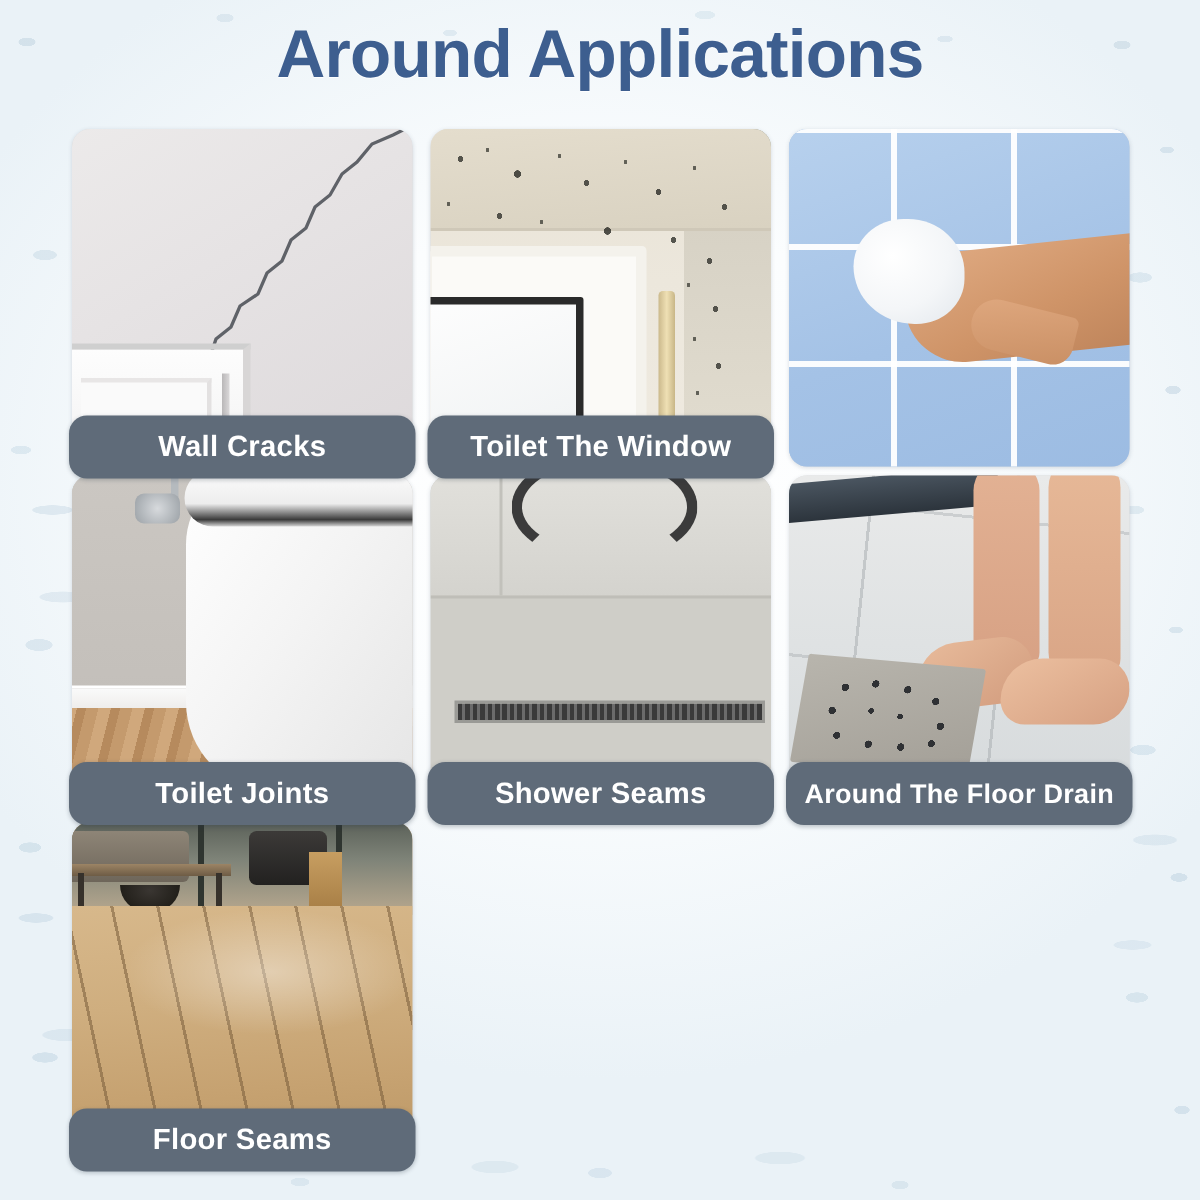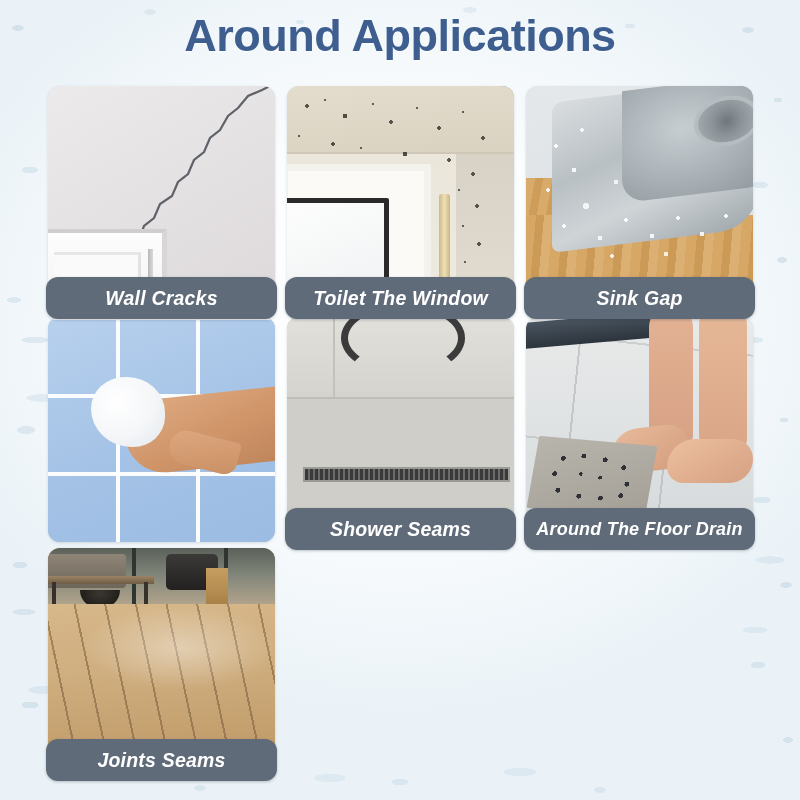--- a/index.html
+++ b/index.html
@@ -105,21 +105,20 @@
     grid-template-rows: repeat(3, 225px);
     column-gap: 12px;
     row-gap: 6px;
     z-index: 3;
   }
 
   .cell {
     position: relative;
     border-radius: 12px;
     overflow: visible;
-    font-style: italic;
   }
   .photo {
     position: absolute;
     inset: 0;
     border-radius: 12px;
     overflow: hidden;
     background: #dcdcdc;
     box-shadow: 0 1px 3px rgba(60,80,100,.18);
   }
 
@@ -527,45 +526,47 @@
           <div class="ceil"></div>
           <div class="mold"></div>
           <div class="frame"></div>
           <div class="glass"></div>
           <div class="pipe"></div>
         </div>
       </div>
       <div class="pill">Toilet The Window</div>
     </div>
 
-    <div class="cell">
-      <div class="photo">
-        <div class="sc-sink">
-          <div class="woodL"></div>
-          <div class="wood"></div>
-          <div class="basin"></div>
-          <div class="bowl"></div>
-          <div class="drain"></div>
-          <div class="drops"></div>
-        </div>
-      </div>
-      <div class="pill">Sink Gap</div>
-    </div>
 
     <div class="cell">
       <div class="photo">
         <div class="sc-tileblue">
           <div class="grid2"></div>
           <div class="hand"></div>
           <div class="thumb"></div>
           <div class="sponge"></div>
         </div>
       </div>
     </div>
 
+    <div class="cell">
+      <div class="photo">
+        <div class="sc-toilet">
+          <div class="wall"></div>
+          <div class="base"></div>
+          <div class="floor"></div>
+          <div class="bowl"></div>
+          <div class="seat"></div>
+          <div class="foot"></div>
+          <div class="stem"></div>
+          <div class="valve"></div>
+        </div>
+      </div>
+      <div class="pill">Toilet Joints</div>
+    </div>
 
     <div class="cell">
       <div class="photo">
         <div class="sc-shower">
           <div class="wallT"></div>
           <div class="wallSeam"></div>
           <div class="mosaic"></div>
           <div class="hose"></div>
           <div class="lindrain"></div>
           <div class="mat"></div>
@@ -600,18 +601,18 @@
           <div class="chair"></div>
           <div class="stool"></div>
           <div class="table"></div>
           <div class="tlegL"></div>
           <div class="tlegR"></div>
           <div class="bowl2"></div>
           <div class="planks"></div>
           <div class="sheen"></div>
         </div>
       </div>
-      <div class="pill">Joints Seams</div>
+      <div class="pill">Floor Seams</div>
     </div>
 
 
   </div>
 </div>
 
 </body></html>

